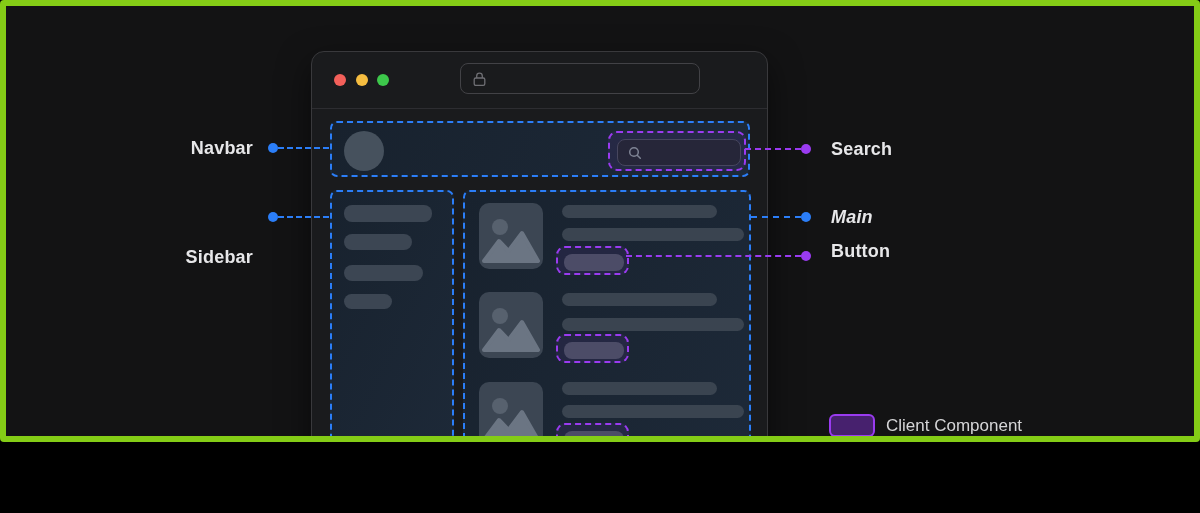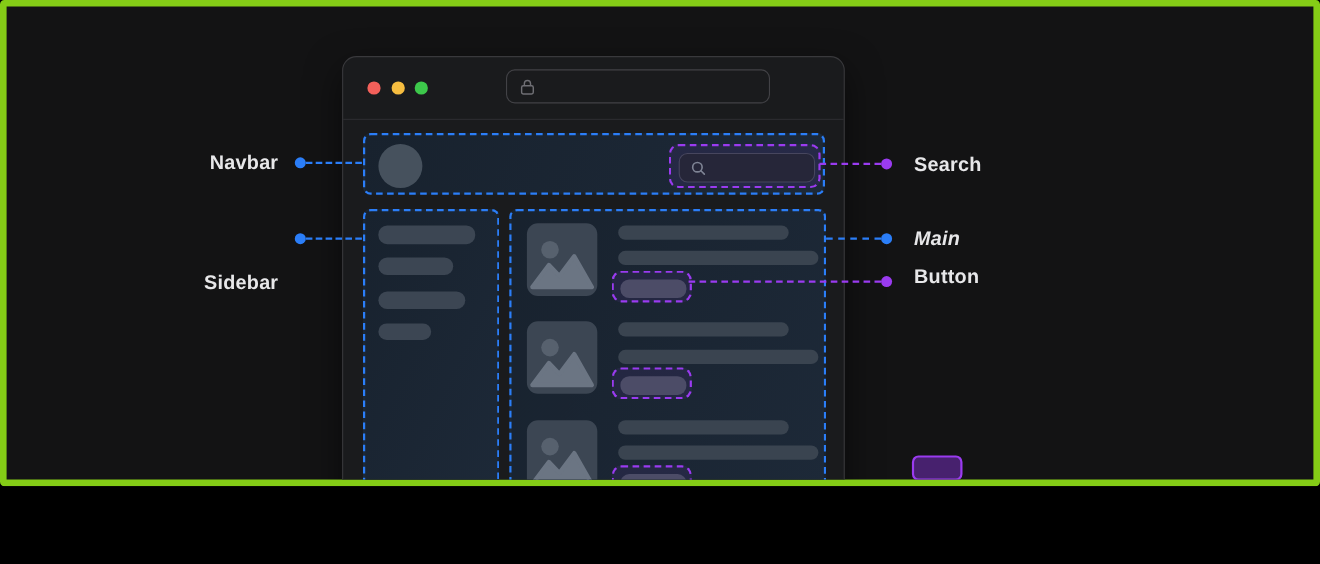--- a/index.html
+++ b/index.html
@@ -200,15 +200,16 @@
 
   <div class="conn-line c-server" style="left:745px; top:210px; width:50px;"></div>
   <span class="conn-dot dot-server" style="left:795px; top:206px;"></span>
   <div class="side-label" style="left:825px; top:200px;font-style:italic;">Main</div>
 
   <div class="conn-line c-client" style="left:620px; top:249px; width:175px;"></div>
   <span class="conn-dot dot-client" style="left:795px; top:245px;"></span>
   <div class="side-label" style="left:825px; top:234px;">Button</div>
 
   <div class="legend-swatch sw-client"></div>
+  <div class="legend-label ll-client">Client Component</div>
   <div class="legend-swatch sw-server"></div>
 
 </div>
 
 </body></html>

